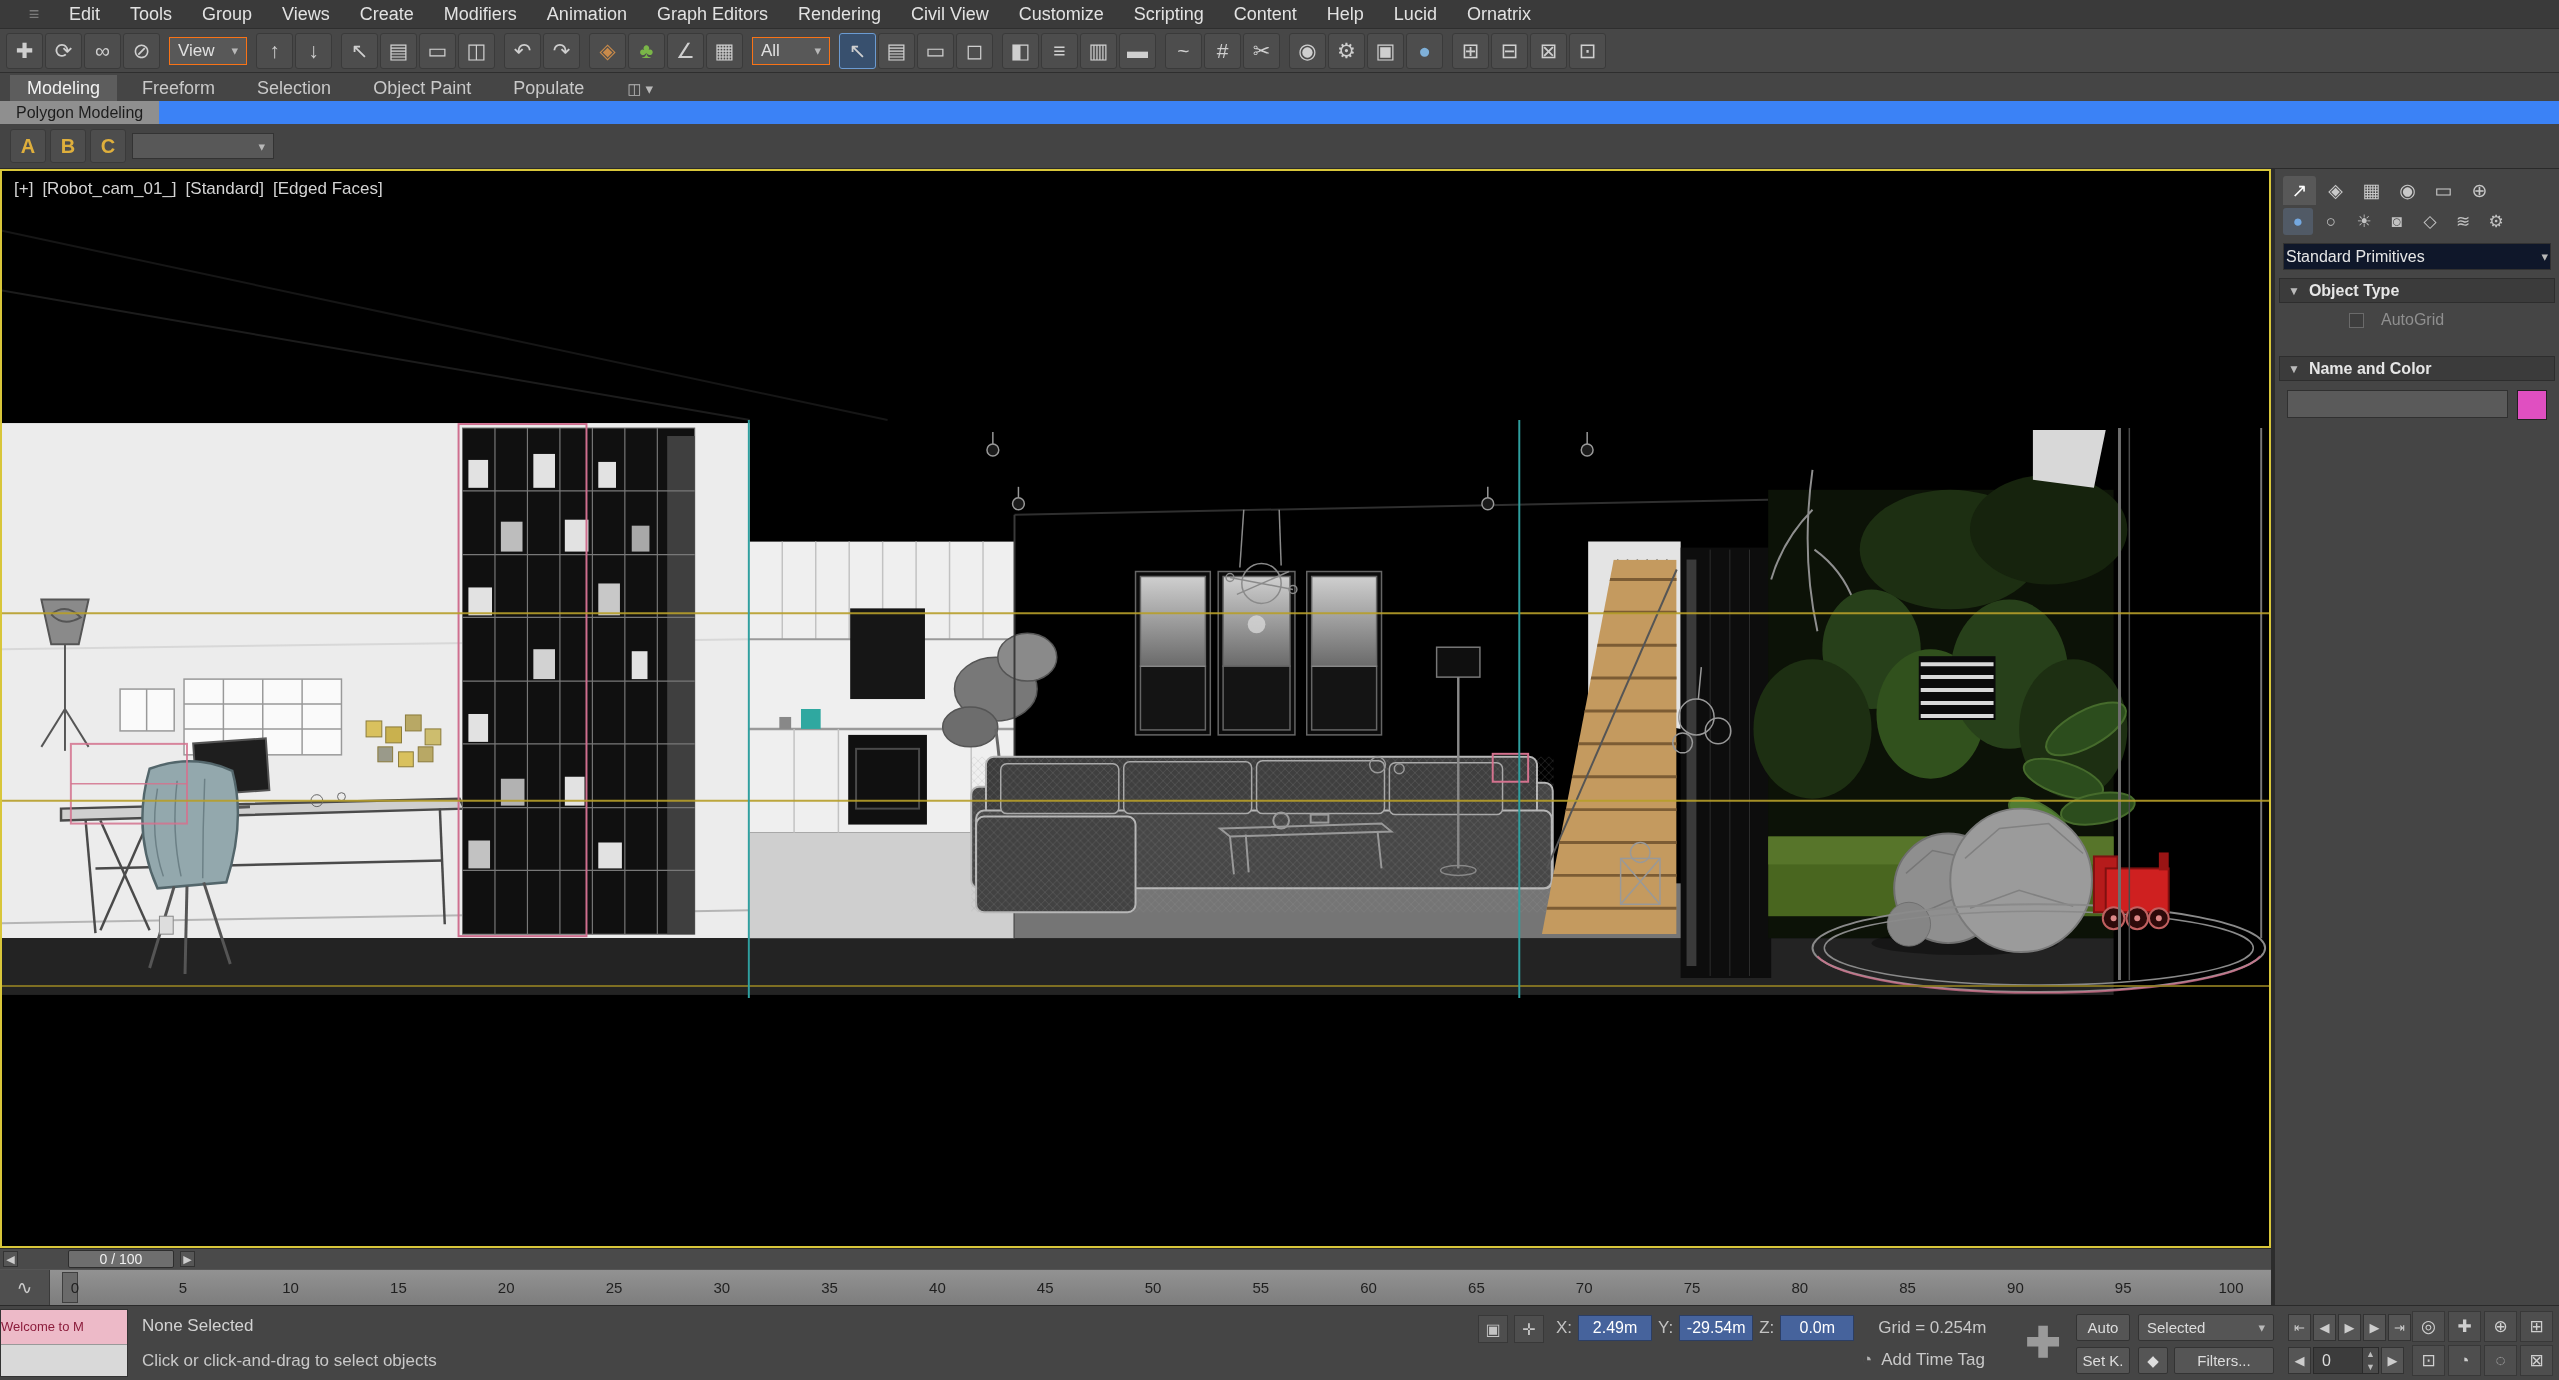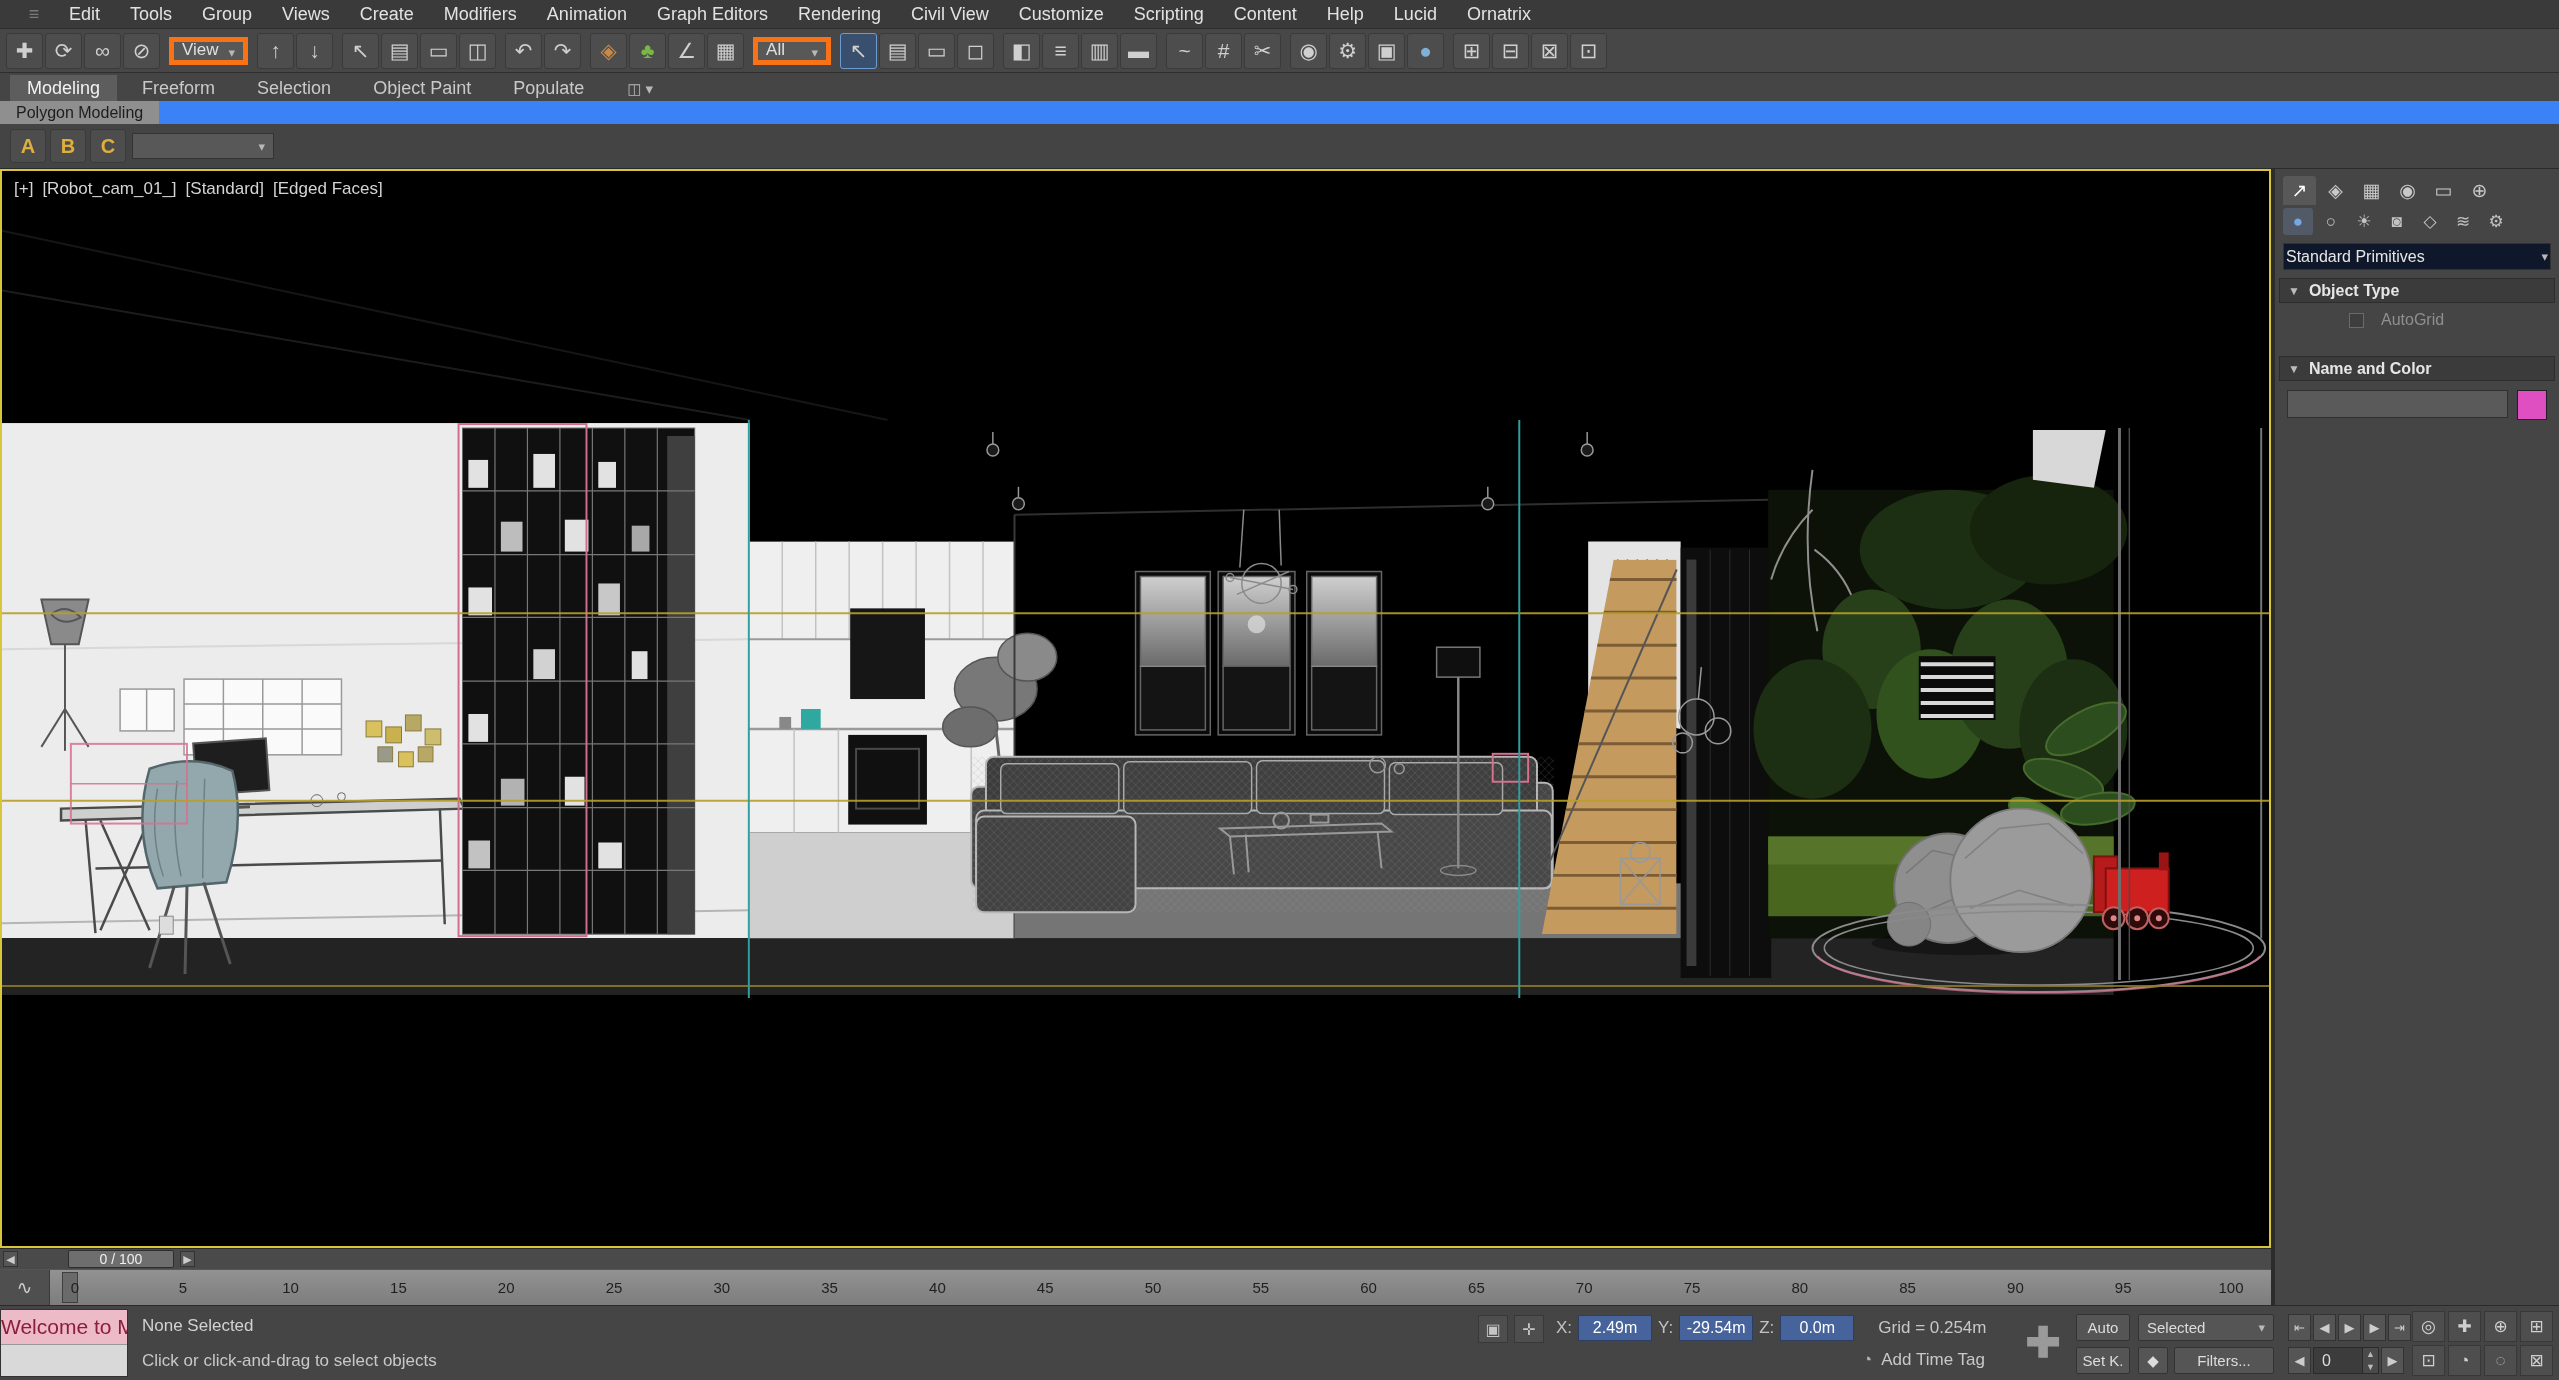--- a/index.html
+++ b/index.html
@@ -10,21 +10,21 @@
   
   .menu-bar { height:28px; background:#3a3a3a; display:flex; align-items:center; padding-left:14px; font-size:18px; flex:0 0 auto; }
   .app-logo { width:40px; height:24px; color:#7a7a7a; display:flex; align-items:center; justify-content:center; font-size:18px; }
   .menu-item { padding:0 15px; line-height:28px; color:#e2e2e2; white-space:nowrap; }
 
   
   .main-toolbar { height:45px; background:#474747; border-top:1px solid #2e2e2e; border-bottom:1px solid #2e2e2e; display:flex; align-items:center; padding:0 6px; gap:9px; flex:0 0 auto; }
   .tb-group { display:flex; gap:2px; }
   .tb-btn { width:37px; height:36px; display:flex; align-items:center; justify-content:center; font-size:21px; color:#cfcfcf; background:#4d4d4d; border:1px solid #3a3a3a; border-radius:3px; }
   .tb-btn.active { background:#38506e; border-color:#6b9bd2; }
-  .tb-dropdown { height:28px; background:#585858; border:5px solid #f97316; display:flex; align-items:flex-end; justify-content:space-between; padding:0 8px; gap:10px; font-size:17px; min-width:78px; color:#e0e0e0; }
+  .tb-dropdown { height:28px; background:#585858; border:1px solid #f97316; display:flex; align-items:center; justify-content:space-between; padding:0 8px; gap:10px; font-size:17px; min-width:78px; color:#e0e0e0; }
   .dd-arrow { font-size:13px; color:#b8b8b8; }
 
   
   .ribbon-tabs { height:28px; background:#454545; display:flex; align-items:flex-end; padding-left:10px; font-size:18px; gap:2px; flex:0 0 auto; }
   .ribbon-tab { padding:0 17px; height:26px; line-height:26px; color:#c9c9c9; white-space:nowrap; }
   .ribbon-tab.active { background:#5d5d5d; color:#f2f2f2; }
   .ribbon-config { margin-left:16px; height:24px; display:flex; align-items:center; gap:5px; color:#b8b8b8; font-size:15px; padding:0 8px; }
 
   
   .panel-strip { height:23px; background:#3b82f6; display:flex; flex:0 0 auto; }
@@ -73,21 +73,21 @@
 
   
   .track-bar { height:36px; background:linear-gradient(#929292,#7d7d7d); border-top:1px solid #555; position:relative; color:#1f1f1f; font-size:15px; flex:0 0 auto; }
   .track-left { position:absolute; left:0; top:0; width:50px; height:100%; background:#4f4f4f; color:#ccc; display:flex; align-items:center; justify-content:center; font-size:19px; border-right:1px solid #3a3a3a; }
   .track-marker { position:absolute; left:62px; top:2px; width:16px; height:31px; background:#6a6a6a; border:1px solid #3f3f3f; }
   .tick { position:absolute; top:9px; transform:translateX(-50%); }
 
   
   .status-bar { height:75px; background:#454545; border-top:1px solid #2a2a2a; position:relative; flex:0 0 auto; }
   .listener { position:absolute; left:0; top:3px; width:128px; height:68px; border:1px solid #333; }
-  .listener-pink { height:34px; background:#edbac8; color:#8c1d3c; font-size:21px; line-height:34px; padding:0 0; overflow:hidden; white-space:nowrap; }
+  .listener-pink { height:34px; background:#edbac8; color:#8c1d3c; font-size:13px; line-height:34px; padding:0 0; overflow:hidden; white-space:nowrap; }
   .listener-white { height:32px; background:#d9d9d9; border-top:1px solid #999; }
   .sel-status { position:absolute; left:142px; top:10px; color:#d2d2d2; }
   .prompt { position:absolute; left:142px; top:45px; color:#c8c8c8; }
   .sq-btn { position:absolute; width:30px; height:28px; background:#4e4e4e; border:1px solid #383838; display:flex; align-items:center; justify-content:center; color:#c4c4c4; font-size:16px; }
   .coords { position:absolute; left:1556px; top:9px; display:flex; align-items:center; gap:6px; }
   .coord-label { color:#c2c2c2; }
   .coord-field { width:74px; height:26px; background:#46639c; border:1px solid #2c3e63; color:#fff; display:flex; align-items:center; justify-content:center; font-size:16px; }
   .grid-label { margin-left:18px; color:#c8c8c8; white-space:nowrap; }
   .timetag { position:absolute; left:1862px; top:44px; display:flex; gap:9px; align-items:center; color:#c8c8c8; }
   .clock-icon { color:#b0b0b0; }

